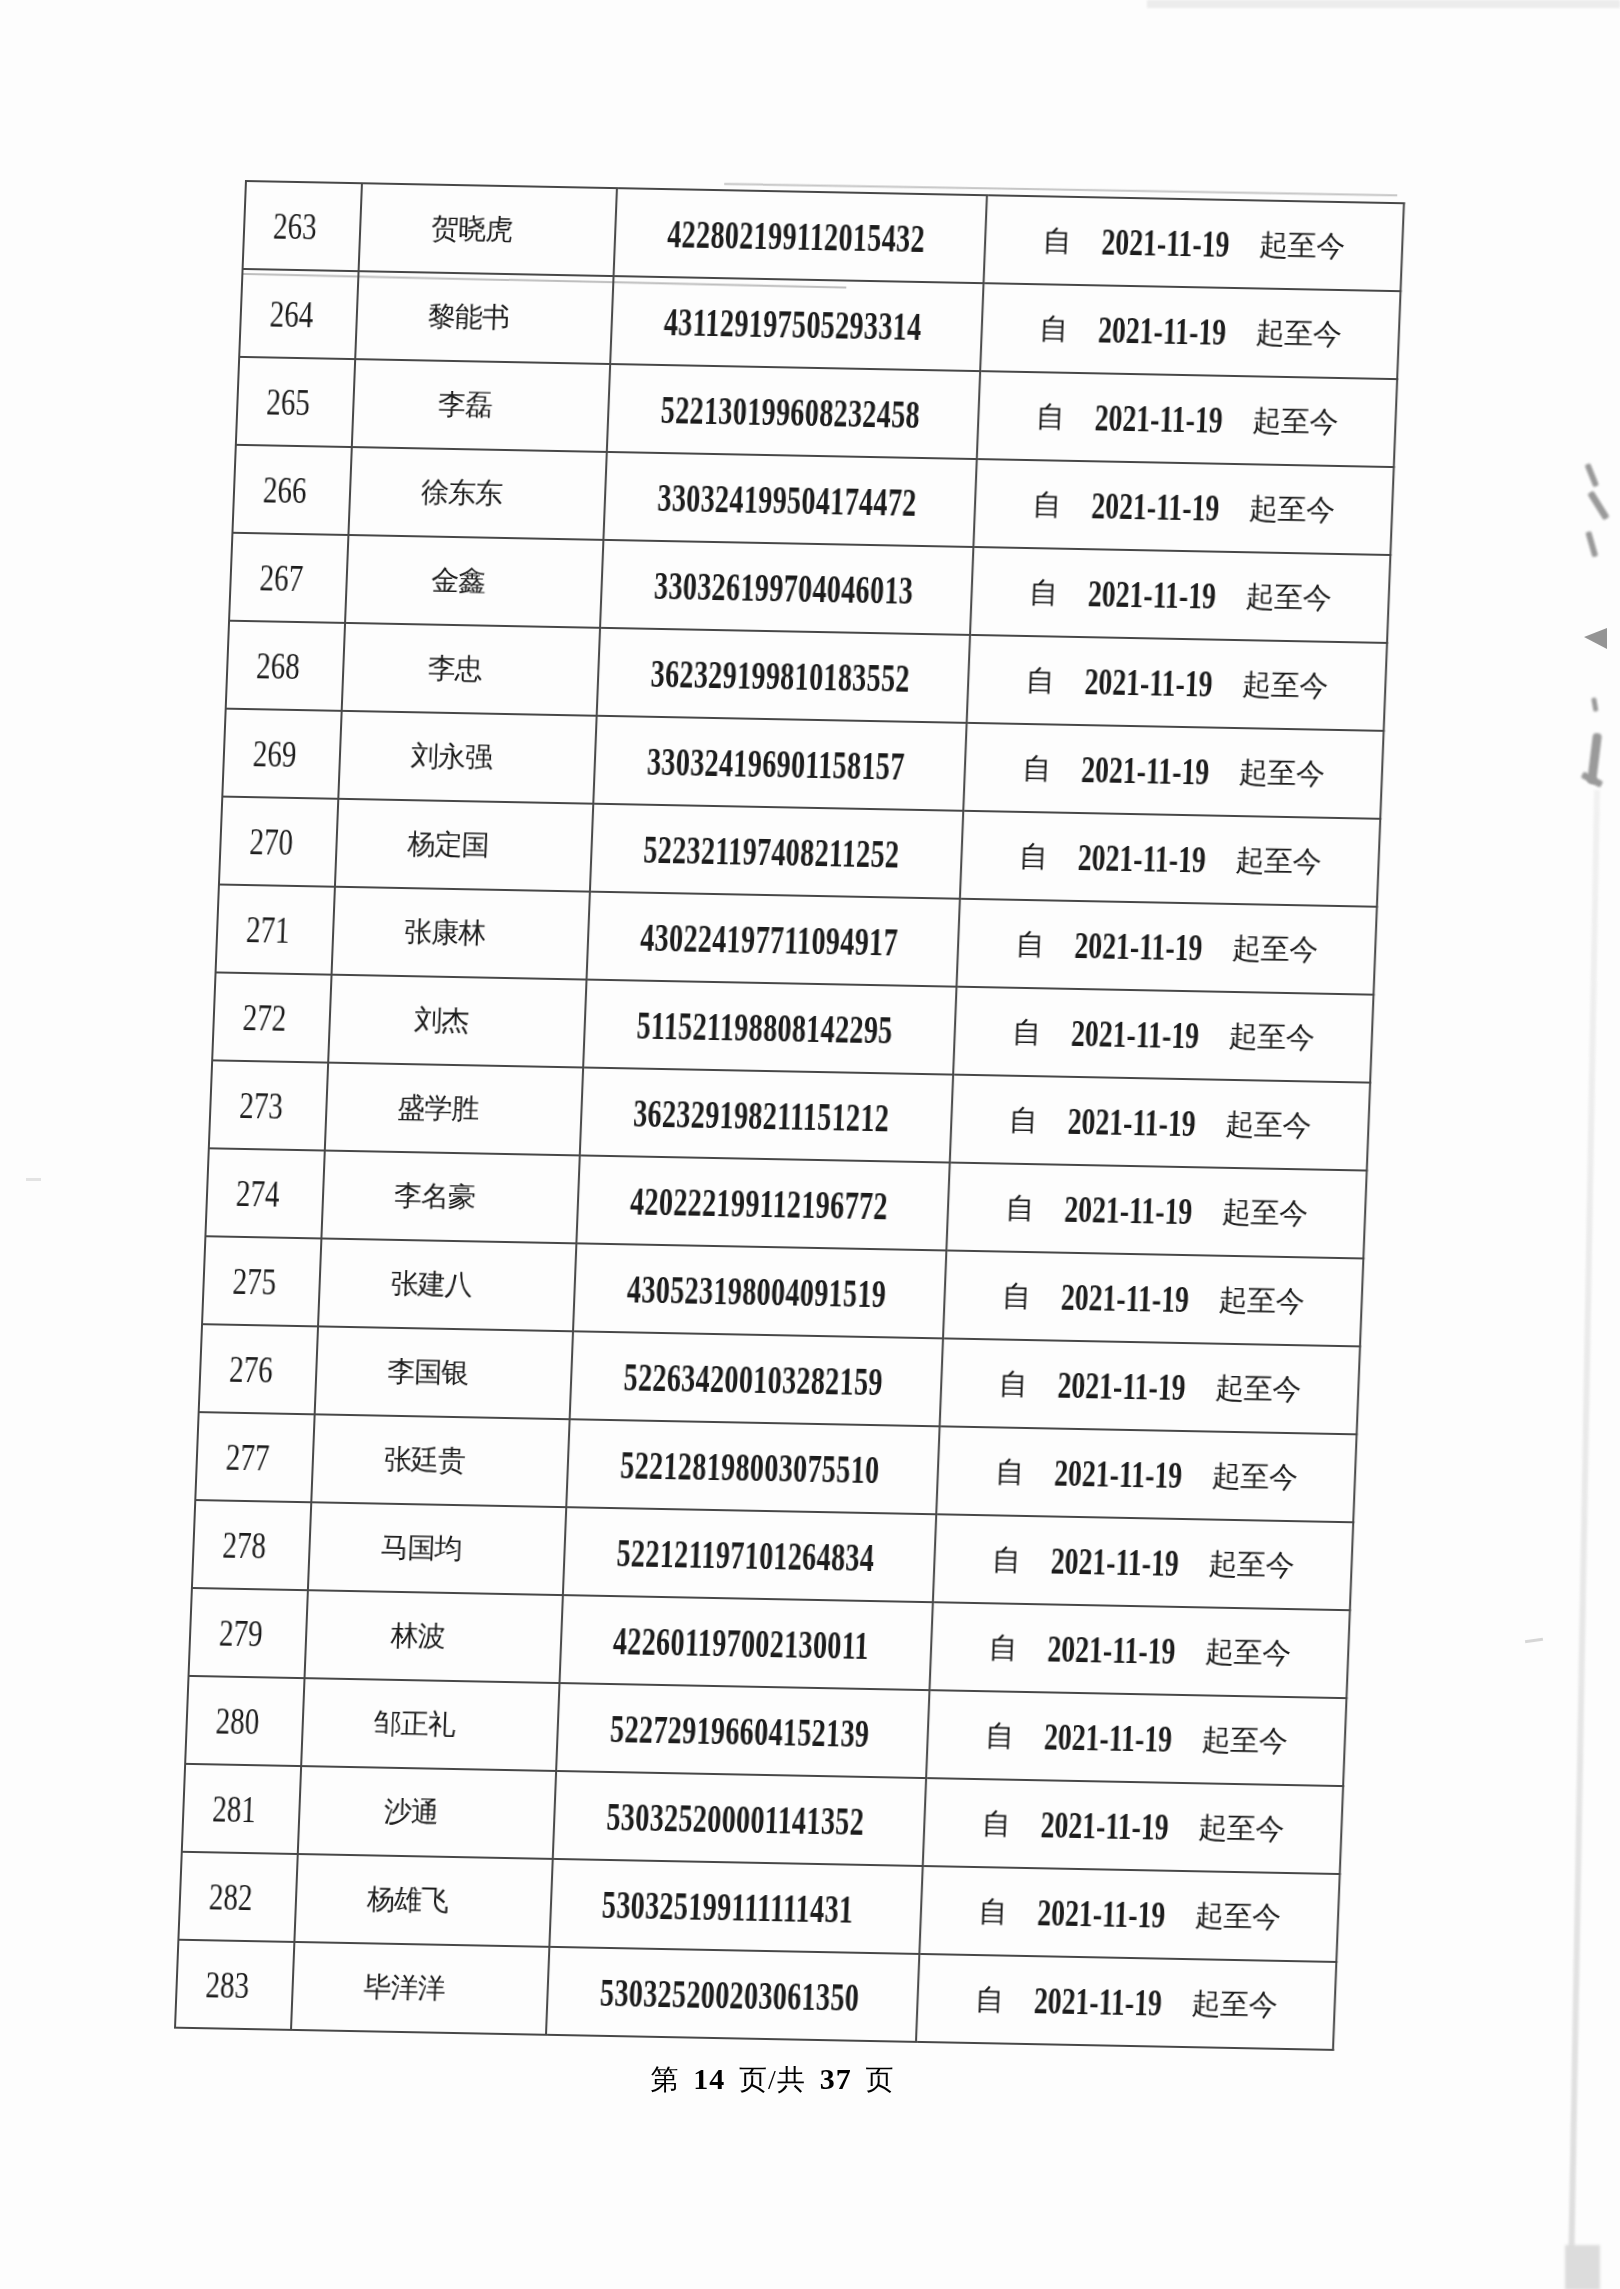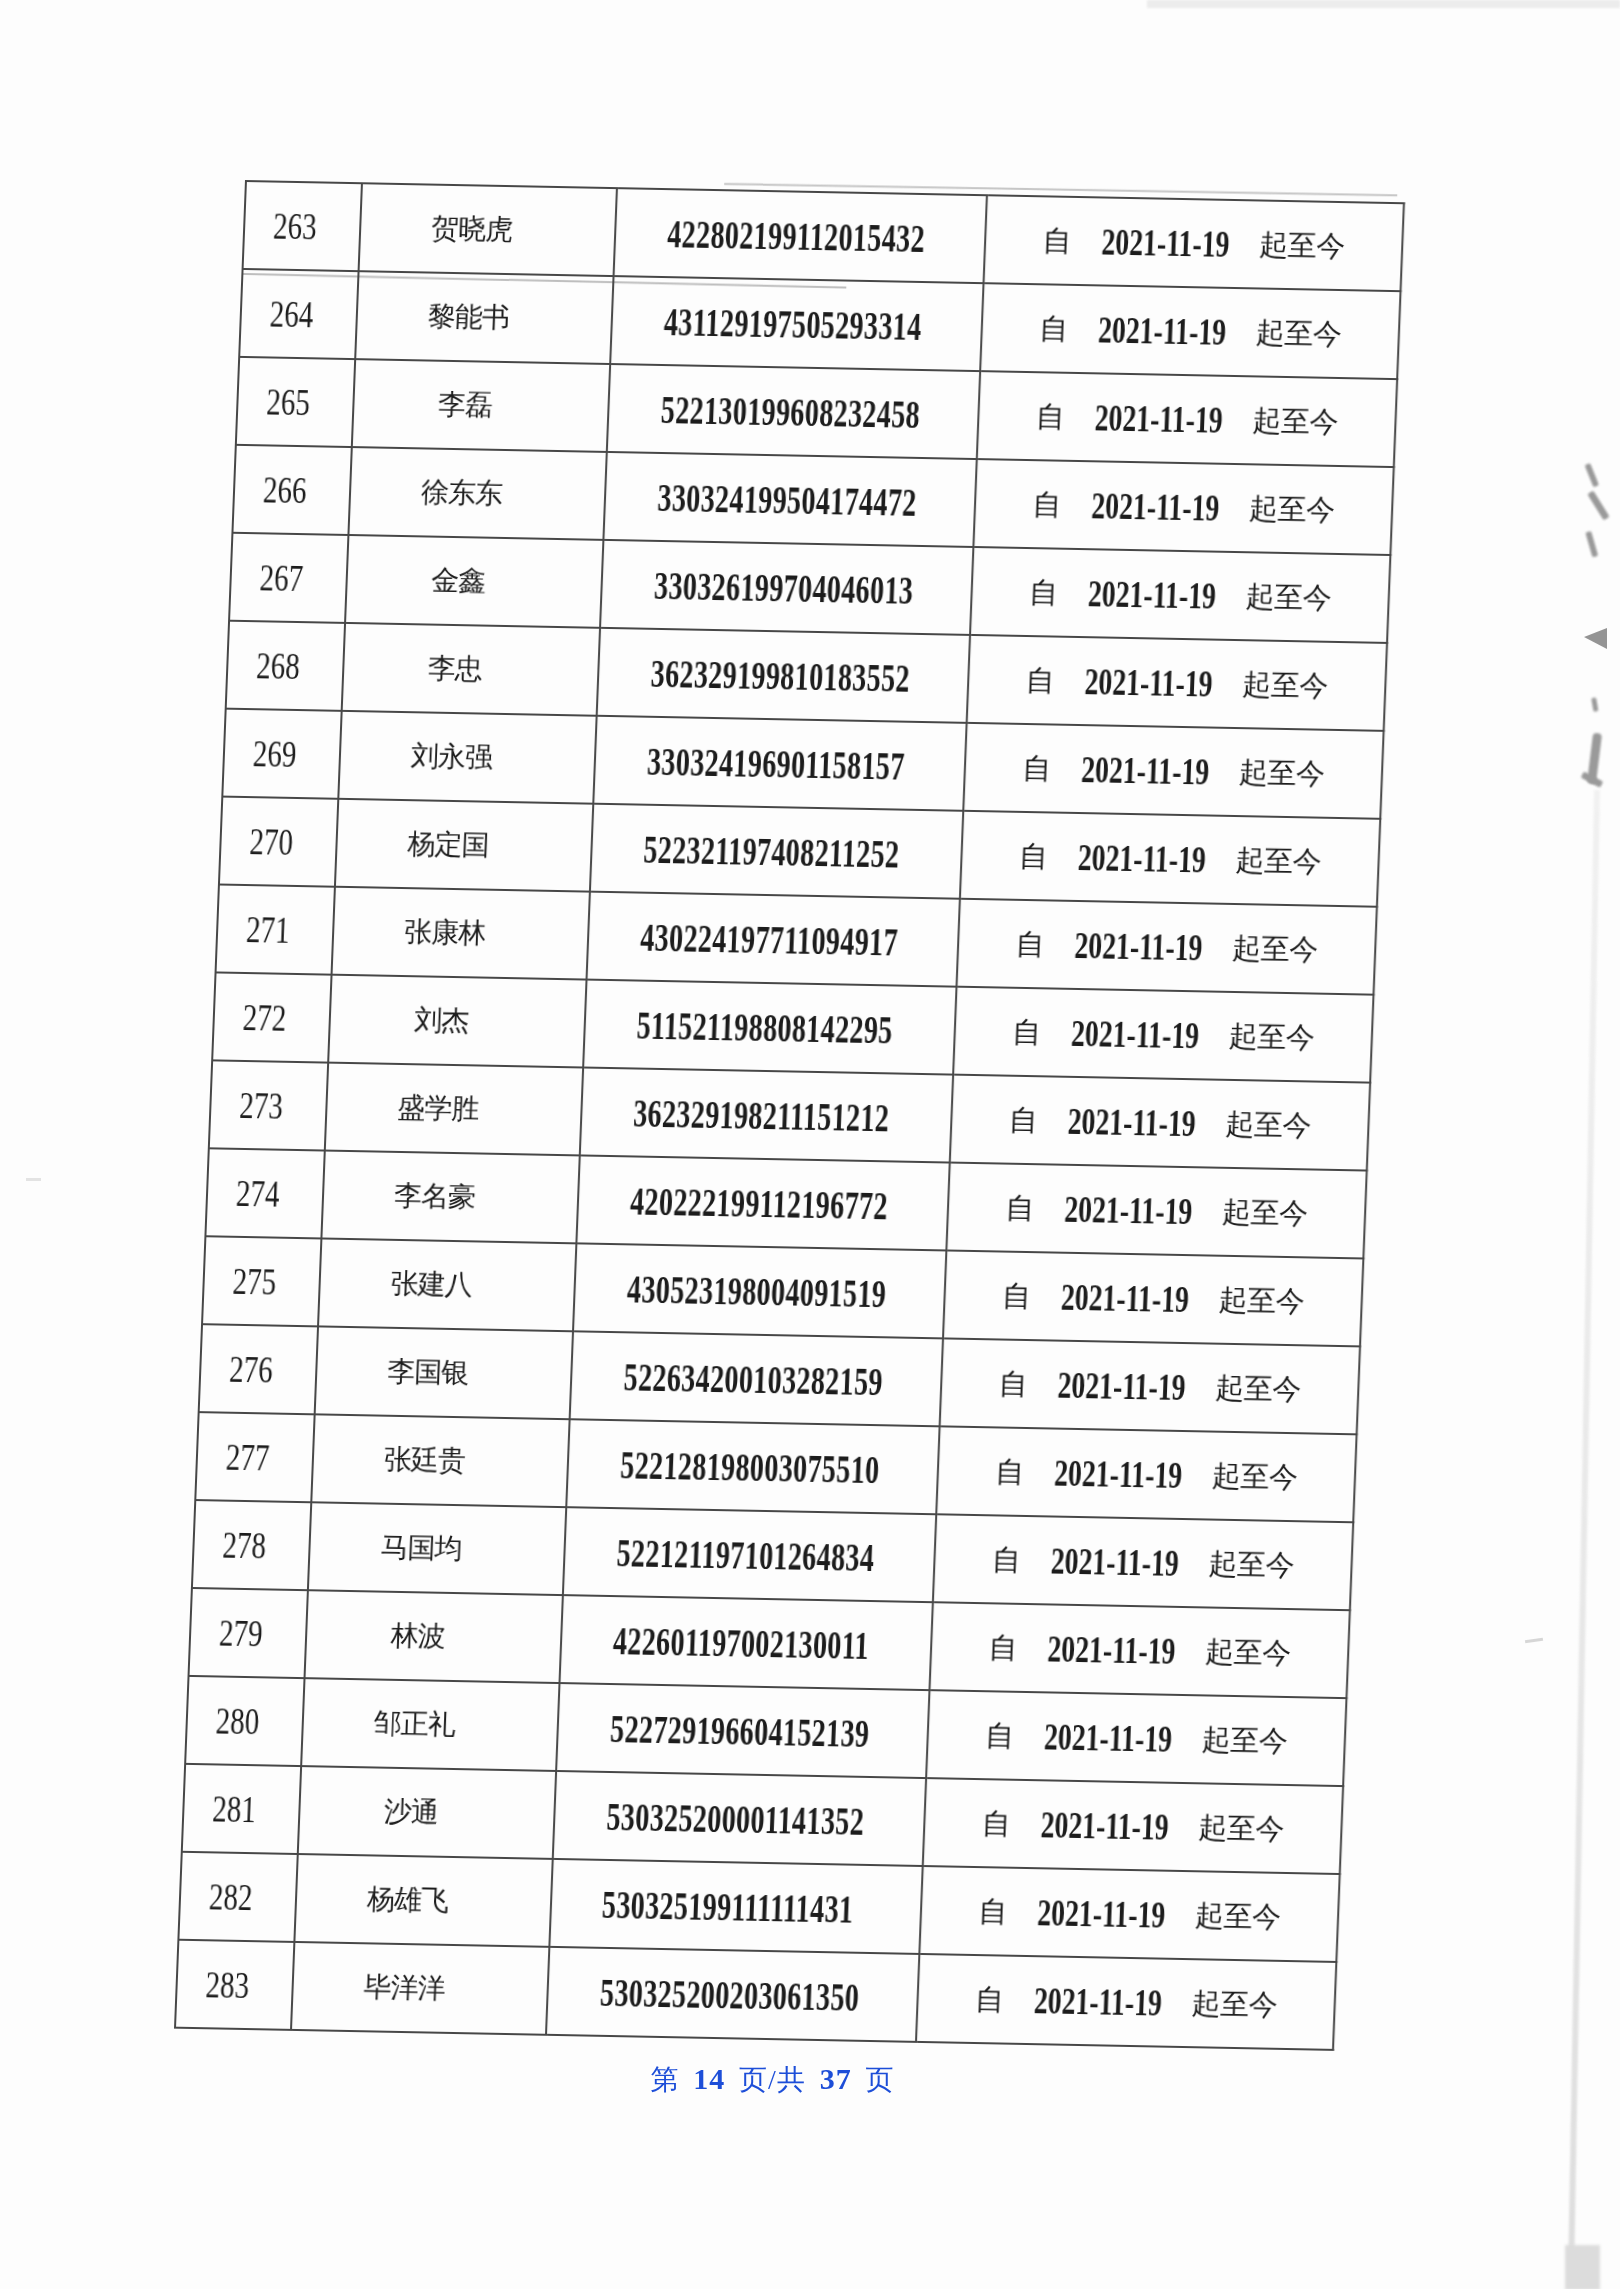--- a/index.html
+++ b/index.html
@@ -38,21 +38,21 @@
   .idnum{font-size:39px;font-weight:bold;transform:scaleX(0.72);letter-spacing:0.5px;}
   .p-cjk{font-size:29px;vertical-align:middle;letter-spacing:-0.5px;}
   .p-date{font-size:37px;font-weight:bold;transform:scaleX(0.75);vertical-align:middle;margin:0 2px;}
   .ghost-line{position:absolute;background:var(--table-line);height:2px;}
   .ghost-top{top:-6.9px;right:7.8px;width:58%;opacity:0.30;transform:rotate(-0.12deg);}
   .ghost-row1{top:94px;left:2px;width:52%;opacity:0.35;transform:rotate(0.2deg);}
 
   
   .footer{
     position:absolute;left:0;top:2061px;width:1545px;text-align:center;
-    font-size:28px;letter-spacing:1px;color:#1d4ed8;filter:blur(0.3px);
+    font-size:28px;letter-spacing:1px;color:#000000;filter:blur(0.3px);
   }
   .footer span{margin:0 6.9px;}
   .footer b{margin:0 6.9px;font-size:30px;}
 
   
   .art{position:absolute;pointer-events:none;}
   .stroke{background:var(--smudge);border-radius:2px;filter:blur(1px);}
   .sm-a1{left:1580px;top:472px;width:23.5px;height:5.9px;transform:rotate(68deg);}
   .sm-a2{left:1583px;top:502px;width:31px;height:6.9px;transform:rotate(58deg);}
   .sm-a3{left:1579px;top:541px;width:25.5px;height:5.9px;transform:rotate(74deg);}

